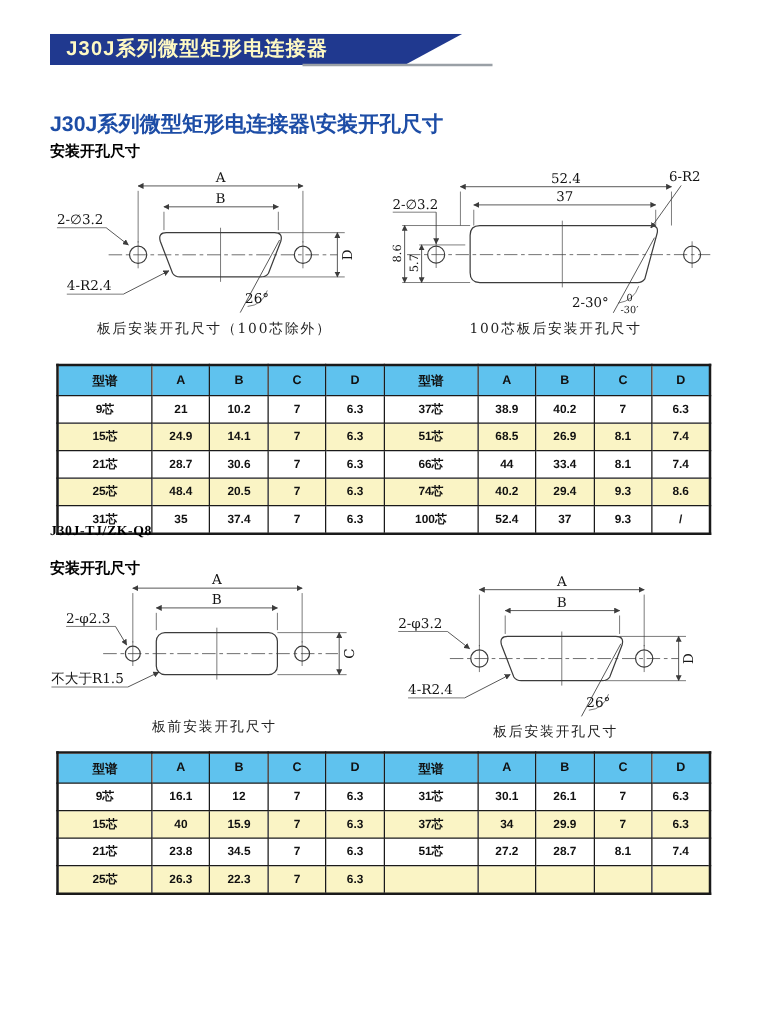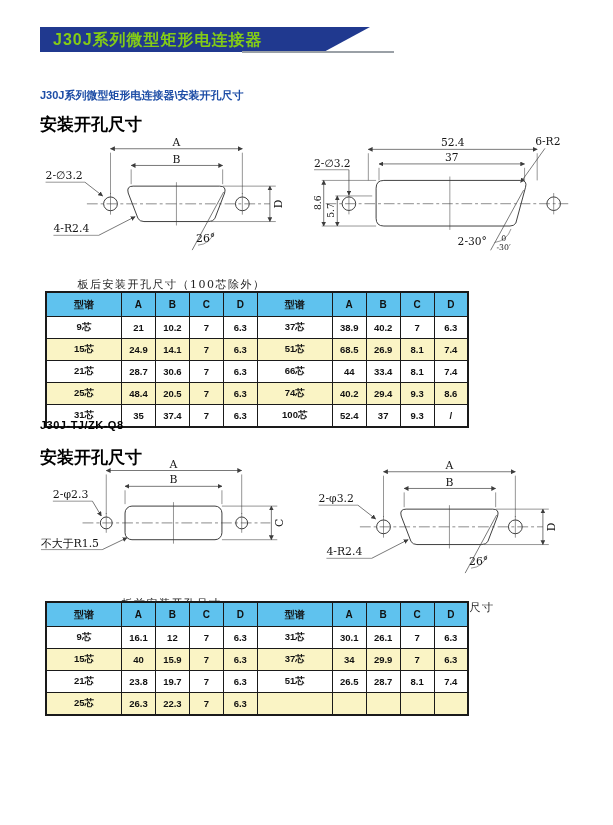--- a/index.html
+++ b/index.html
@@ -5,54 +5,54 @@
   html,body{margin:0;padding:0;}
   body{
     width:613px;height:825px;position:relative;background:#ffffff;overflow:hidden;
     font-family:"Liberation Sans","DejaVu Sans",sans-serif;color:#111;
   }
   
   .banner{
     position:absolute;left:40px;top:27px;width:330px;height:25px;
     background:var(--c-banner,#20398f);
     clip-path:polygon(0 0,100% 0,86% 100%,0 100%);
-    color:#84cc16;font-size:16px;font-weight:bold;letter-spacing:1px;
+    color:#fef9c3;font-size:16px;font-weight:bold;letter-spacing:1px;
     line-height:25px;padding-left:13px;box-sizing:border-box;
   }
   .banner-underline{
     position:absolute;left:242px;top:51px;width:152px;height:2px;
     background:var(--c-grayline,#9aa0a6);
   }
   .section-title{
     position:absolute;left:40px;top:88px;
-    color:var(--c-accent,#1d4da6);font-size:11px;font-weight:bold;
-  }
-  .sub-label{position:absolute;left:40px;font-size:17px;font-weight:bold;color:#000;}
-  .model-label{position:absolute;left:40px;top:419px;font-size:11px;font-weight:bold;color:#000;letter-spacing:.5px;}
+    color:var(--c-accent,#1d4da6);font-size:17px;font-weight:bold;
+  }
+  .sub-label{position:absolute;left:40px;font-size:12px;font-weight:bold;color:#000;}
+  .model-label{position:absolute;left:40px;top:419px;font-size:11px;font-weight:bold;color:#000;letter-spacing:.5px;font-family:Liberation Serif, serif;}
 
   
   .diag-row{position:absolute;left:40px;width:536px;display:flex;gap:10px;}
   .row1{top:133px;}
   .row2{top:456px;}
   figure{margin:0;width:263px;display:flex;flex-direction:column;align-items:center;}
   figcaption{
-    margin-top:22px;font-family:"DejaVu Serif","Liberation Serif",serif;
+    margin-top:0;font-family:"DejaVu Serif","Liberation Serif",serif;
     font-size:11px;letter-spacing:1.5px;color:#222;text-align:center;
   }
   svg{display:block;}
   svg .ln{stroke:#3c3c3c;stroke-width:1;fill:none;}
   svg .dim{stroke:#3c3c3c;stroke-width:.7;fill:none;}
   svg .ext{stroke:#3c3c3c;stroke-width:.55;fill:none;}
   svg .cl{stroke:#3c3c3c;stroke-width:.6;fill:none;stroke-dasharray:11 3 3 3;}
   svg text{fill:#151515;font-family:"DejaVu Serif","Liberation Serif",serif;font-size:11px;}
   svg text.sm{font-size:8px;}
 
   
   table{
-    position:absolute;left:45px;width:424px;border-collapse:collapse;table-layout:fixed;
+    position:absolute;left:45px;width:524px;border-collapse:collapse;table-layout:fixed;
     border:2px solid #1a1a1a;
   }
   .tbl1{top:291px;}
   .tbl2{top:601px;}
   th,td{border:1px solid #1a1a1a;text-align:center;vertical-align:middle;overflow:hidden;}
   th{background:var(--c-thead,#5fc2ee);height:21px;font-size:10px;font-weight:bold;}
   td{height:19px;font-size:9.5px;font-weight:bold;}
   th:nth-child(1),td:nth-child(1),th:nth-child(6),td:nth-child(6){width:72px;}
   tbody tr:nth-child(even){background:var(--c-stripe,#faf4c5);}
 </style>
@@ -141,20 +141,21 @@
       <text transform="translate(7,71) rotate(-90)" text-anchor="middle" style="font-size:9.5px">8.6</text>
       <line class="ext" x1="60" y1="64" x2="22" y2="64"></line>
       <line class="dim" x1="24" y1="64" x2="24" y2="95" marker-start="url(#a2)" marker-end="url(#a2)"></line>
       <text transform="translate(21,79) rotate(-90)" text-anchor="middle" style="font-size:9.5px">5.7</text>
       <line class="dim" x1="216" y1="58" x2="182" y2="120"></line>
       <path class="ext" d="M186,112 Q199,110 203,98"></path>
       <text x="148" y="115">2-30°</text>
       <text x="193" y="110" class="sm">0</text>
       <text x="188" y="120" class="sm">-30′</text>
     </svg>
+    <figcaption>100芯板后安装开孔尺寸</figcaption>
   </figure>
 </div>
 
 <table class="tbl1">
     <thead>
       <tr>
         <th>型谱</th>
         <th>A</th>
         <th>B</th>
         <th>C</th>
@@ -347,25 +348,25 @@
         <td>6.3</td>
         <td>37芯</td>
         <td>34</td>
         <td>29.9</td>
         <td>7</td>
         <td>6.3</td>
       </tr>
       <tr>
         <td>21芯</td>
         <td>23.8</td>
-        <td>19.7</td>
+        <td>34.5</td>
         <td>7</td>
         <td>6.3</td>
         <td>51芯</td>
-        <td>26.5</td>
+        <td>27.2</td>
         <td>28.7</td>
         <td>8.1</td>
         <td>7.4</td>
       </tr>
       <tr>
         <td>25芯</td>
         <td>26.3</td>
         <td>22.3</td>
         <td>7</td>
         <td>6.3</td>

